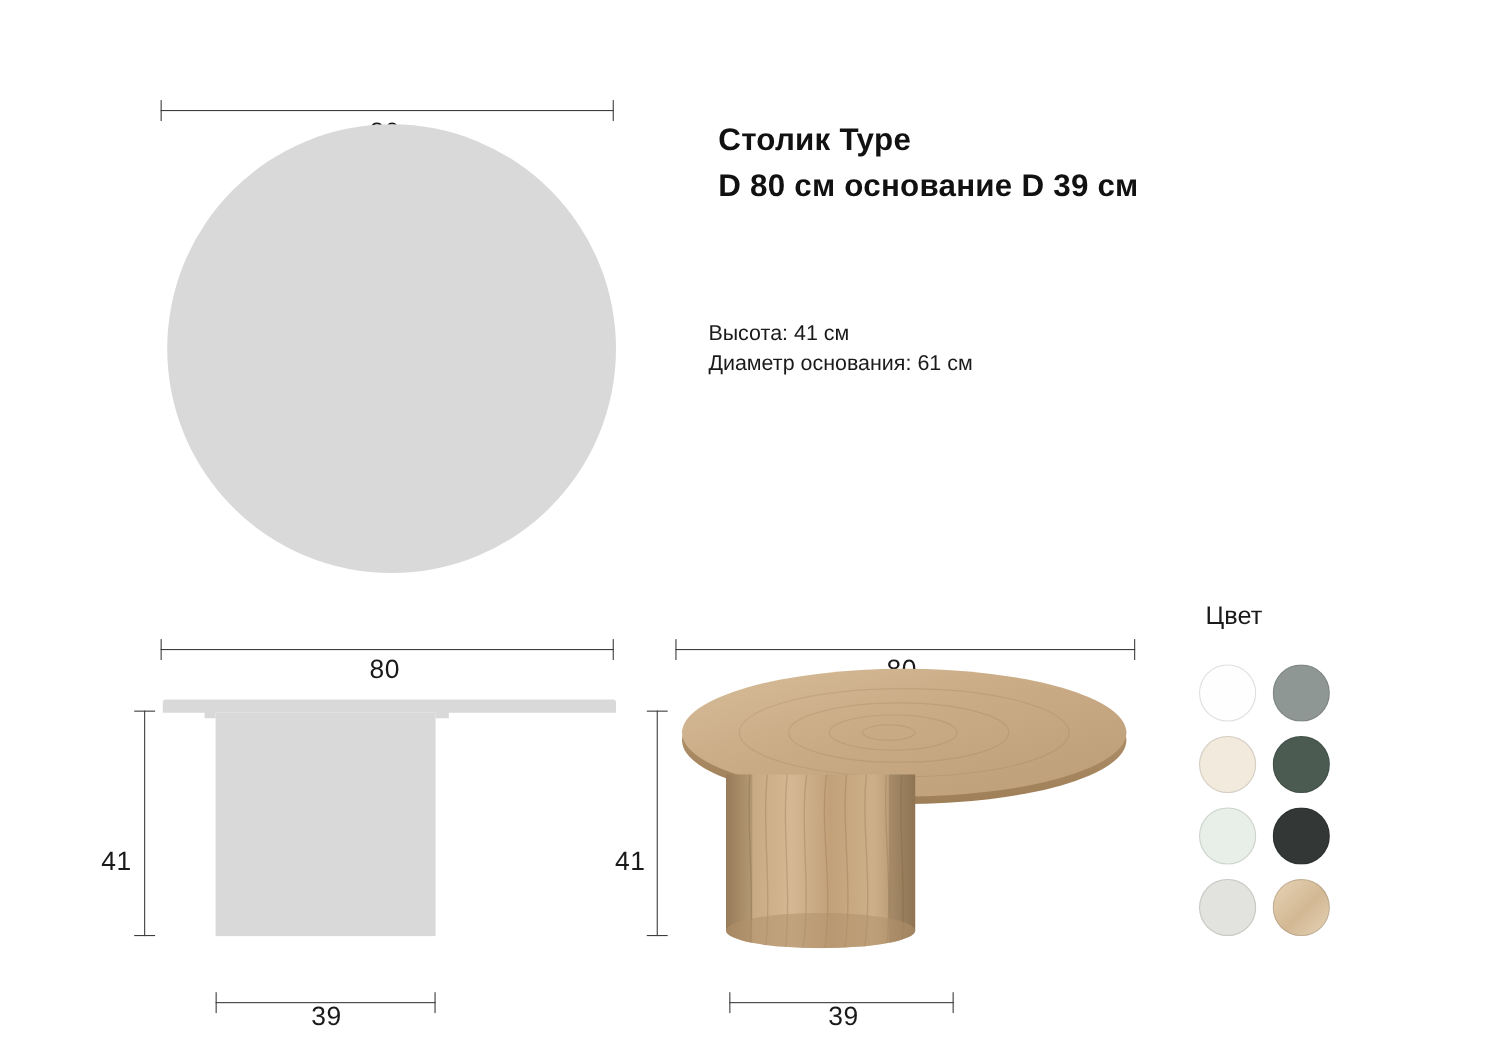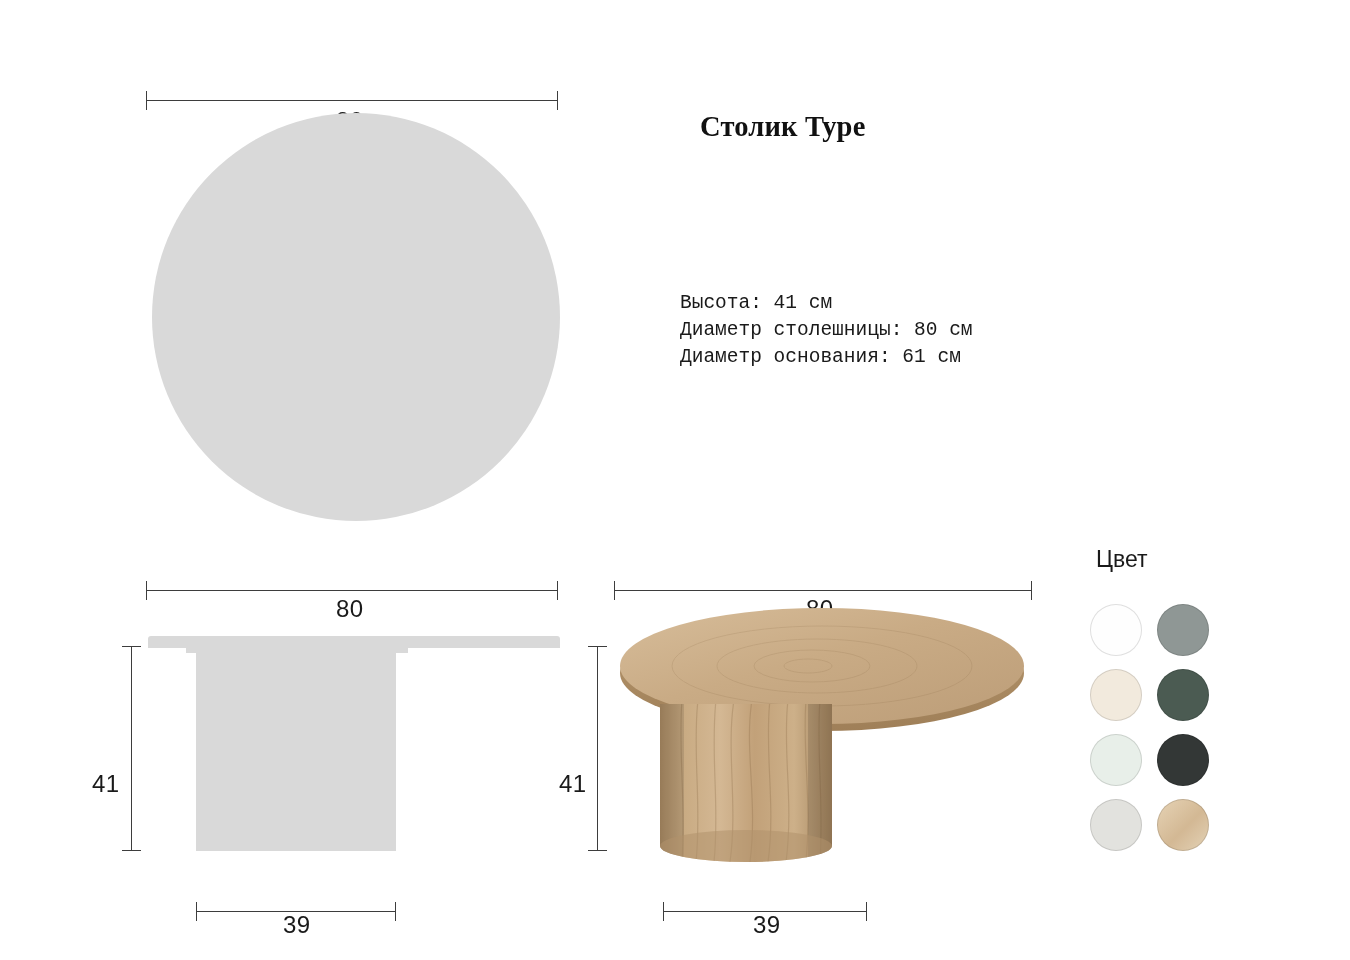--- a/index.html
+++ b/index.html
@@ -126,38 +126,36 @@
     width: 52px;
     height: 52px;
     border-radius: 50%;
     box-sizing: border-box;
     border: 1px solid rgba(0,0,0,0.12);
   }
 
   
   .title-block {
     position: absolute;
-    left: 700px;
+    left: 653px;
     top: 106px;
     width: 540px;
-    font-family: Liberation Serif, serif;
   }
   .title-line {
     font-size: 28.5px;
     font-weight: bold;
     line-height: 42px;
     color: #111111;
     letter-spacing: 0.2px;
   }
   .spec-block {
     position: absolute;
-    left: 680px;
+    left: 644px;
     top: 290px;
     width: 540px;
-    font-family: Liberation Mono, monospace;
   }
   .spec-line {
     font-size: 19.5px;
     line-height: 27px;
     color: #1a1a1a;
   }
 </style>
 </head>
 <body>
 
@@ -260,25 +258,25 @@
     <div class="dim-label" style="left:559px; top:733px;">41</div>
 
     <div class="dim-line-h" style="left:663px; top:911px; width:204px;"></div>
     <div class="tick-v" style="left:663px; top:902px; height:19px;"></div>
     <div class="tick-v" style="left:866px; top:902px; height:19px;"></div>
     <div class="dim-label" style="left:753px; top:874px;">39</div>
   </div>
 
   <div class="title-block">
     <div class="title-line">Столик Type</div>
+    <div class="title-line">D 80 см основание D 39 см</div>
   </div>
 
   <div class="spec-block">
     <div class="spec-line">Высота: 41 см</div>
-    <div class="spec-line">Диаметр столешницы: 80 см</div>
     <div class="spec-line">Диаметр основания: 61 см</div>
   </div>
 
   <div class="color-title">Цвет</div>
   <div class="swatch-grid">
     <div class="swatch" style="background:#fefefe;"></div>
     <div class="swatch" style="background:#8f9795;"></div>
     <div class="swatch" style="background:#f2eadd;"></div>
     <div class="swatch" style="background:#4b5b52;"></div>
     <div class="swatch" style="background:#e8efe9;"></div>

